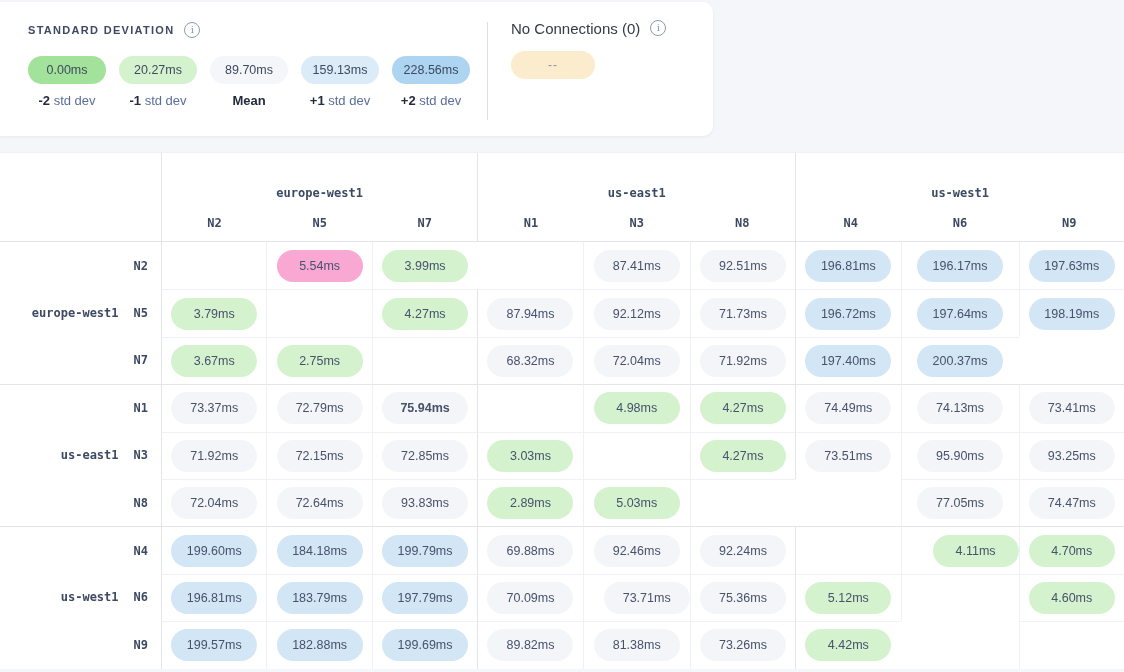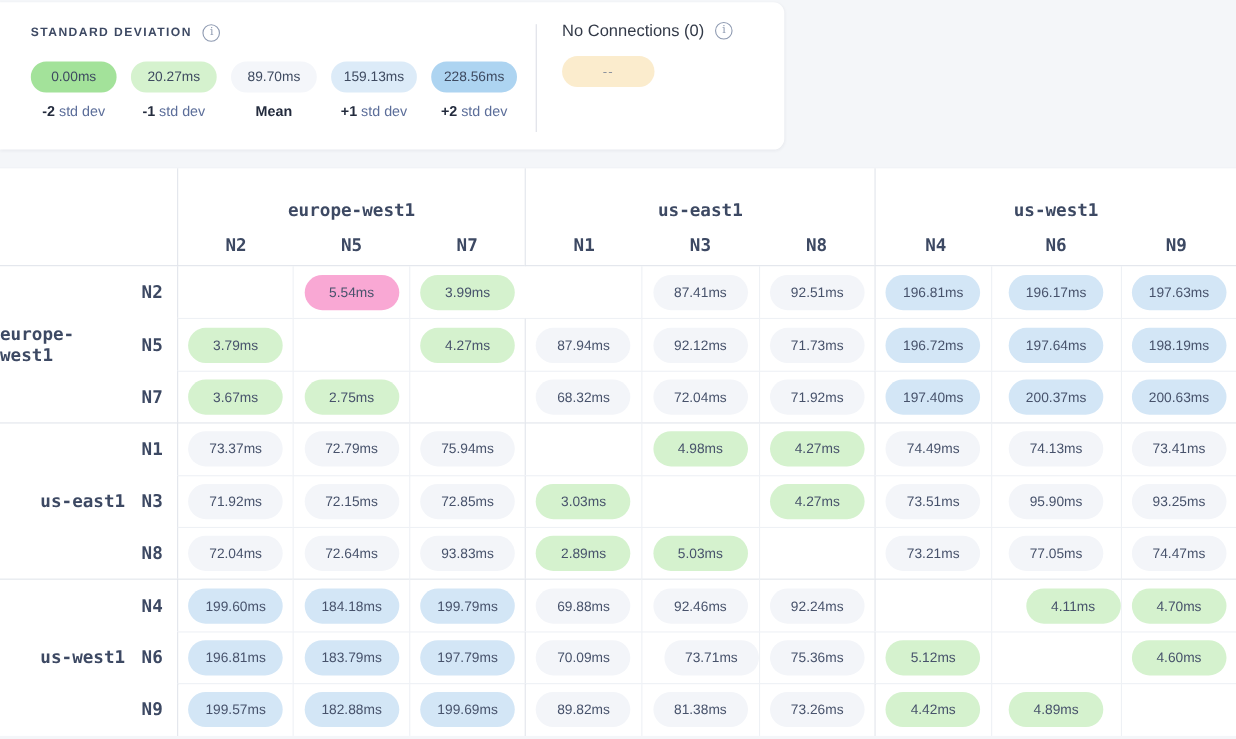--- a/index.html
+++ b/index.html
@@ -53,21 +53,21 @@
   
   .matrix{
     margin-top:16px;width:1124px;background:#ffffff;
     display:grid;
     grid-template-columns:161px repeat(9,1fr);
     grid-template-rows:89px repeat(9,47.4px);
     border-top:1px solid var(--light-line);
   }
   .mono{
     font-family:"DejaVu Sans Mono",monospace;font-weight:bold;
-    font-size:16px;color:var(--label-color);
+    font-size:12px;color:var(--label-color);
   }
   .corner{grid-column:1;grid-row:1;border-bottom:1px solid var(--dark-line);}
   .group-header{
     grid-row:1;border-left:1px solid var(--dark-line);
     border-bottom:1px solid var(--dark-line);
     display:flex;flex-direction:column;
   }
   .group-region{flex:1;display:flex;align-items:flex-end;justify-content:center;padding-bottom:4px;}
   .node-row{height:37px;display:flex;align-items:center;}
   .node-col{flex:1;display:flex;align-items:center;justify-content:center;}
@@ -250,34 +250,31 @@
     </div>
     <div class="data-cell light-left light-top" style="grid-area: 4 / 7;">
       <div class="pill" style="background: rgb(243, 245, 249);">71.92ms</div>
     </div>
     <div class="data-cell dark-left light-top" style="grid-area: 4 / 8;">
       <div class="pill" style="background: rgb(211, 230, 246);">197.40ms</div>
     </div>
     <div class="data-cell light-left light-top" style="grid-area: 4 / 9;">
       <div class="pill" style="background: rgb(211, 230, 246);">200.37ms</div>
     </div>
-    <div class="data-cell light-left light-top" style="grid-area: 4 / 10;">
-      <div class="pill" style="background: rgb(211, 230, 246);">200.63ms</div>
-    </div>
     <div class="label-cell group-top" style="grid-row: 5;">
       <div class="mono">N1</div>
     </div>
     <div class="data-cell dark-left group-top" style="grid-area: 5 / 2;">
       <div class="pill" style="background: rgb(243, 245, 249);">73.37ms</div>
     </div>
     <div class="data-cell light-left group-top" style="grid-area: 5 / 3;">
       <div class="pill" style="background: rgb(243, 245, 249);">72.79ms</div>
     </div>
     <div class="data-cell light-left group-top" style="grid-area: 5 / 4;">
-      <div class="pill" style="background: rgb(243, 245, 249);">75.94ms</div>
+      <div class="pill" style="background: rgb(243, 245, 249); font-weight: bold;">75.94ms</div>
     </div>
     <div class="data-cell dark-left group-top" style="grid-area: 5 / 5;"></div>
     <div class="data-cell light-left group-top" style="grid-area: 5 / 6;">
       <div class="pill" style="background: rgb(213, 242, 206);">4.98ms</div>
     </div>
     <div class="data-cell light-left group-top" style="grid-area: 5 / 7;">
       <div class="pill" style="background: rgb(213, 242, 206);">4.27ms</div>
     </div>
     <div class="data-cell dark-left group-top" style="grid-area: 5 / 8;">
       <div class="pill" style="background: rgb(243, 245, 249);">74.49ms</div>
@@ -329,23 +326,20 @@
     <div class="data-cell light-left light-top" style="grid-area: 7 / 4;">
       <div class="pill" style="background: rgb(243, 245, 249);">93.83ms</div>
     </div>
     <div class="data-cell dark-left light-top" style="grid-area: 7 / 5;">
       <div class="pill" style="background: rgb(213, 242, 206);">2.89ms</div>
     </div>
     <div class="data-cell light-left light-top" style="grid-area: 7 / 6;">
       <div class="pill" style="background: rgb(213, 242, 206);">5.03ms</div>
     </div>
     <div class="data-cell light-left light-top" style="grid-area: 7 / 7;"></div>
-    <div class="data-cell dark-left light-top" style="grid-area: 7 / 8;">
-      <div class="pill" style="background: rgb(243, 245, 249);">73.21ms</div>
-    </div>
     <div class="data-cell light-left light-top" style="grid-area: 7 / 9;">
       <div class="pill" style="background: rgb(243, 245, 249);">77.05ms</div>
     </div>
     <div class="data-cell light-left light-top" style="grid-area: 7 / 10;">
       <div class="pill" style="background: rgb(243, 245, 249);">74.47ms</div>
     </div>
     <div class="label-cell group-top" style="grid-row: 8;">
       <div class="mono">N4</div>
     </div>
     <div class="data-cell dark-left group-top" style="grid-area: 8 / 2;">
@@ -418,18 +412,15 @@
       <div class="pill" style="background: rgb(243, 245, 249);">89.82ms</div>
     </div>
     <div class="data-cell light-left light-top" style="grid-area: 10 / 6;">
       <div class="pill" style="background: rgb(243, 245, 249);">81.38ms</div>
     </div>
     <div class="data-cell light-left light-top" style="grid-area: 10 / 7;">
       <div class="pill" style="background: rgb(243, 245, 249);">73.26ms</div>
     </div>
     <div class="data-cell dark-left light-top" style="grid-area: 10 / 8;">
       <div class="pill" style="background: rgb(213, 242, 206);">4.42ms</div>
-    </div>
-    <div class="data-cell light-left light-top" style="grid-area: 10 / 9;">
-      <div class="pill" style="background: rgb(213, 242, 206);">4.89ms</div>
     </div>
     <div class="data-cell light-left light-top" style="grid-area: 10 / 10;"></div>
   </div>
 
 </body></html>

